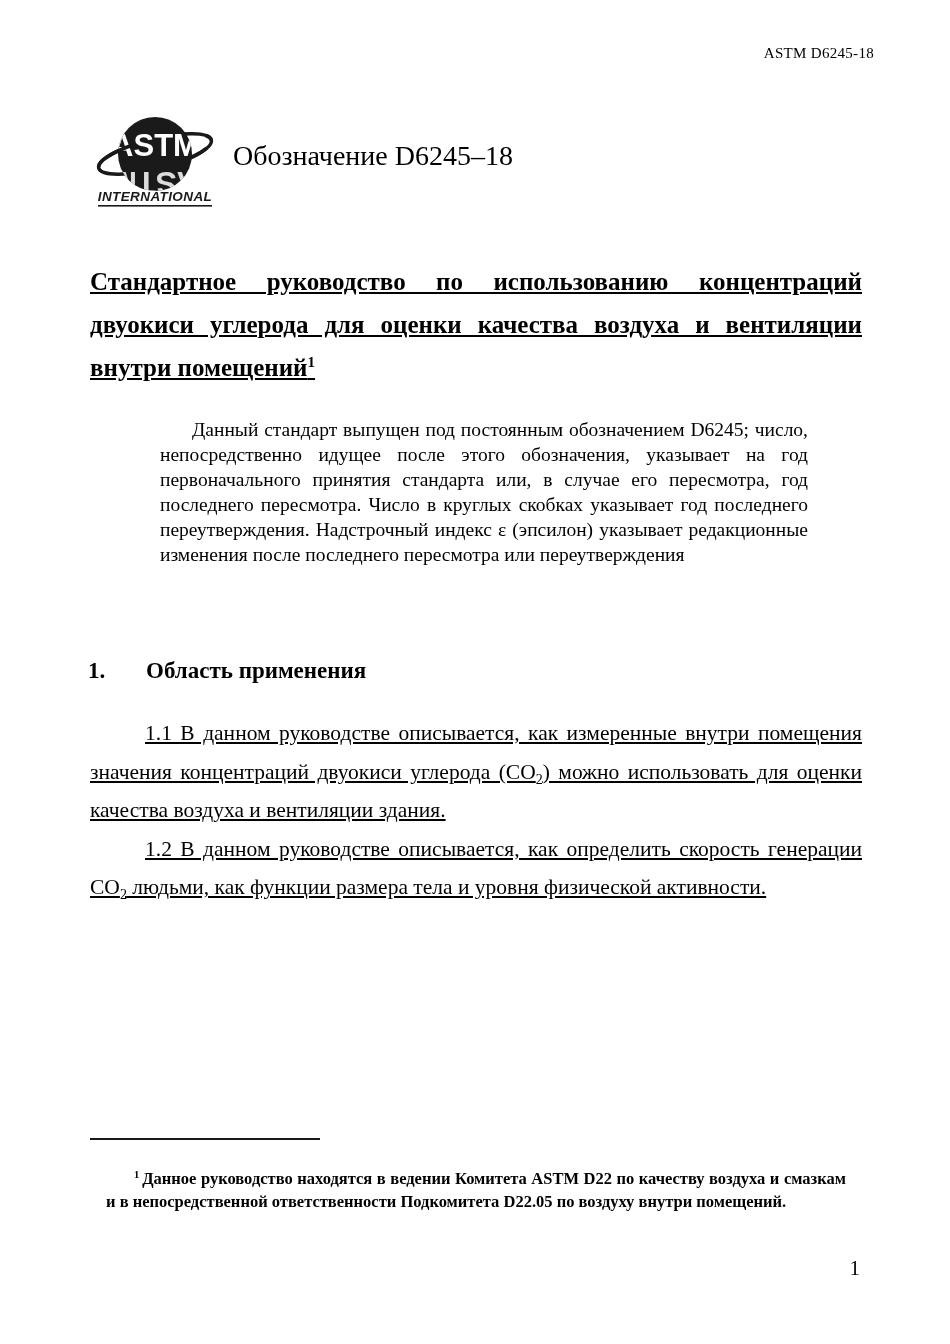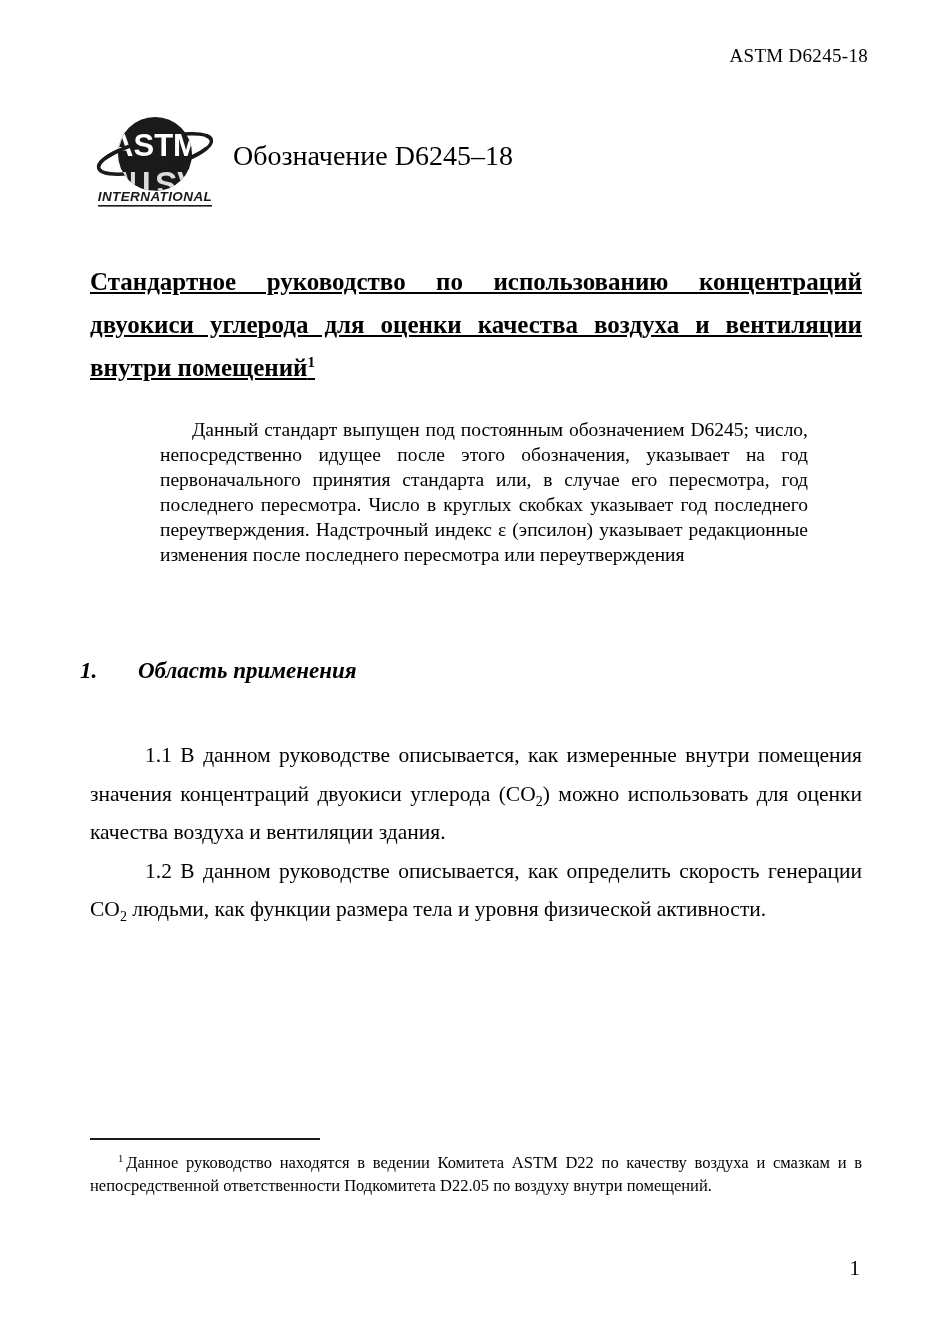--- a/index.html
+++ b/index.html
@@ -9,22 +9,22 @@
     width: 950px;
     height: 1344px;
     background: #ffffff;
     color: #000000;
     font-family: "Liberation Serif", "DejaVu Serif", serif;
     overflow: hidden;
   }
   .header-right {
     position: absolute;
     top: 45px;
-    right: 82px;
-    font-size: 19px;
+    right: 76px;
+    font-size: 15px;
     letter-spacing: 0.3px;
     white-space: nowrap;
   }
   .logo-wrap {
     position: absolute;
     left: 94px;
     top: 112px;
     width: 122px;
     height: 100px;
   }
@@ -56,39 +56,39 @@
     left: 160px;
     top: 417px;
     width: 648px;
     font-size: 19.5px;
     line-height: 25px;
     text-align: justify;
     text-indent: 32px;
   }
   .section-heading {
     position: absolute;
-    left: 80px;
+    left: 88px;
     top: 658px;
     font-size: 23px;
     font-weight: bold;
     white-space: nowrap;
-    font-style: italic;
   }
   .section-heading .sec-num {
     display: inline-block;
     width: 58px;
   }
   .body-text {
     position: absolute;
     left: 90px;
-    top: 736px;
+    top: 714px;
     width: 772px;
     font-size: 21.5px;
     line-height: 38.6px;
     text-align: justify;
+    text-decoration: underline;
   }
   .body-text p {
     margin: 0;
     text-indent: 55px;
   }
   .body-text sub {
     font-size: 14px;
     line-height: 0;
   }
   .footnote-rule {
@@ -102,22 +102,23 @@
   .footnotes {
     position: absolute;
     left: 90px;
     top: 1151px;
     width: 772px;
     font-size: 16.5px;
     line-height: 23px;
     text-align: justify;
   }
   .footnotes p {
-    margin: 0;
+    margin: 16px;
     text-indent: 28px;
+    font-weight: bold;
   }
   .footnotes sup {
     font-size: 10.5px;
     line-height: 0;
     margin-right: 3px;
   }
   .page-number {
     position: absolute;
     top: 1256px;
     right: 90px;

